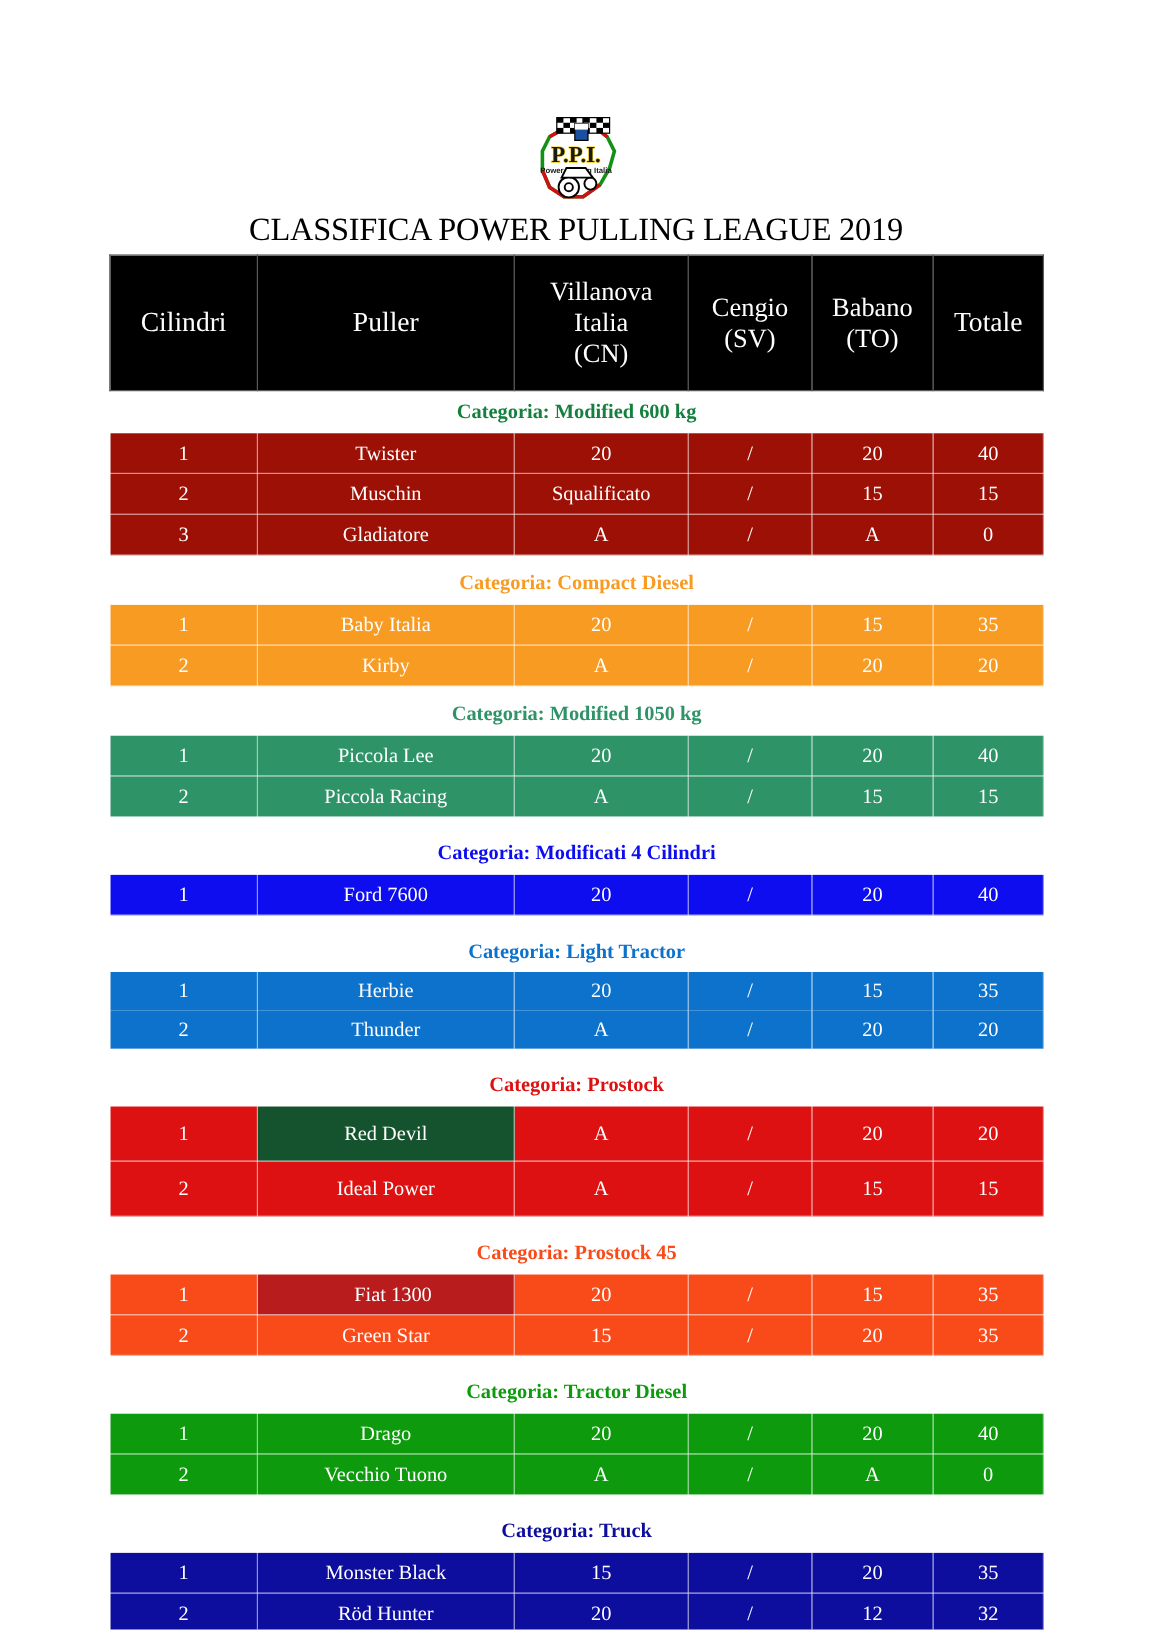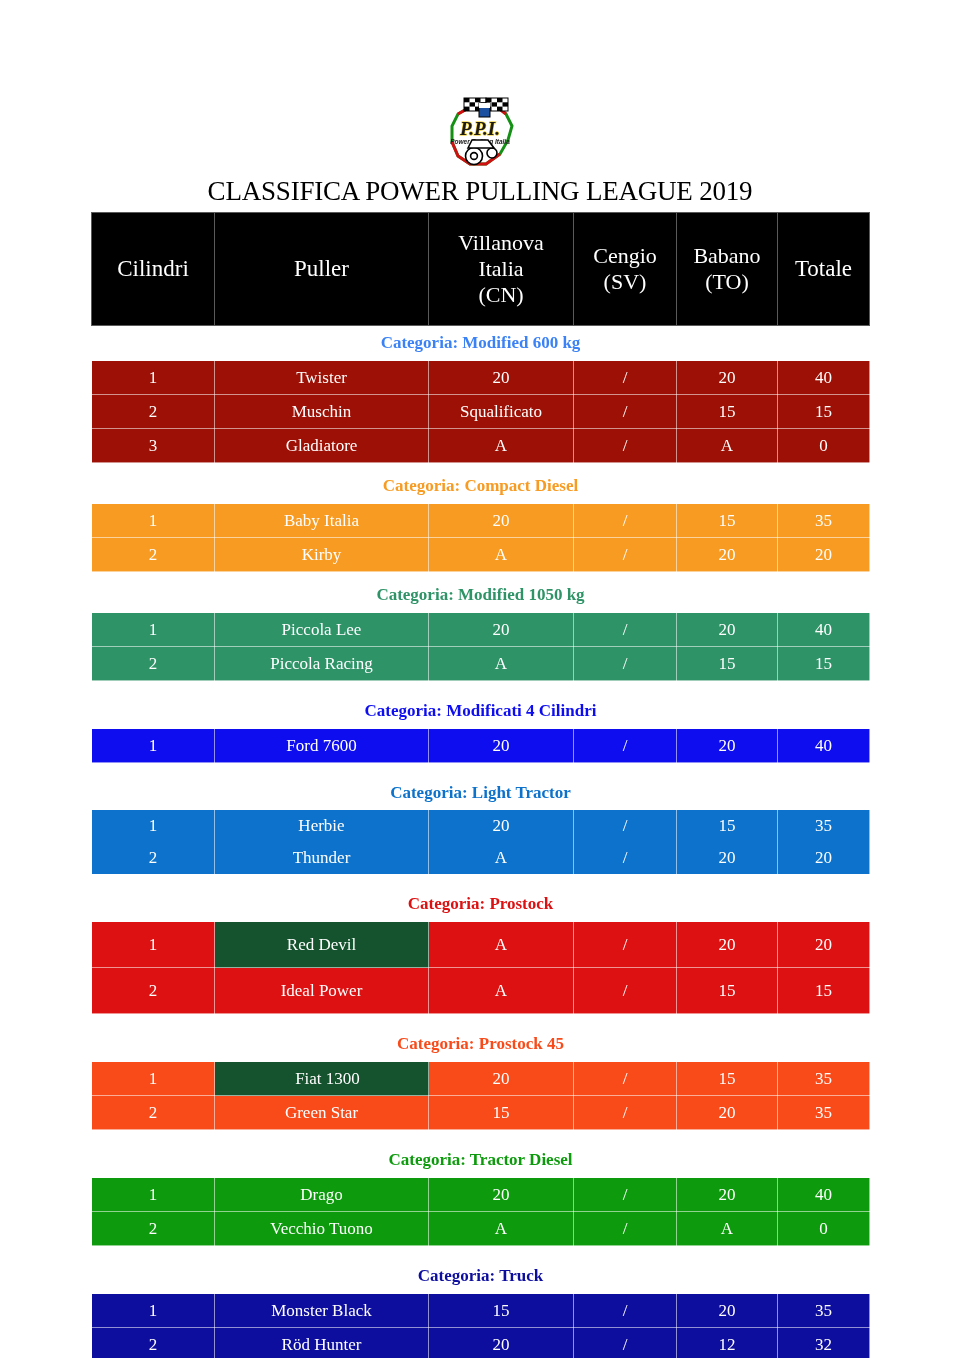--- a/index.html
+++ b/index.html
@@ -7,21 +7,21 @@
     width:960px;height:1358px;
     background:#ffffff;
     font-family:"Liberation Serif","DejaVu Serif",serif;
     overflow:hidden;
   }
   .page{position:relative;width:960px;height:1358px;}
 
   
   .logo-wrap{
     position:absolute;left:0;top:92px;width:960px;height:82px;
-    display:flex;align-items:flex-start;justify-content:center;font-style:italic;
+    display:flex;align-items:flex-start;justify-content:center;
   }
   .logo{width:104px;height:82px;display:block;}
 
   
   .title{
     position:absolute;left:0;top:176px;width:960px;
     text-align:center;
     font-size:27px;line-height:30px;
     letter-spacing:-0.2px;
     color:#000000;
@@ -150,21 +150,21 @@
         <td class="hsmall">
           <div>Babano</div>
           <div>(TO)</div>
         </td>
         <td>Totale</td>
       </tr>
     </thead>
 
     <tbody id="tbody">
         <tr>
-          <td class="cat" colspan="6" style="color: #3b82f6; margin-top: 18px;">Categoria: Modified 600 kg</td>
+          <td class="cat" colspan="6" style="color: #15803d; margin-top: 18px;">Categoria: Modified 600 kg</td>
         </tr>
         <tr>
           <td class="d" style="background: rgb(156, 16, 6);">1</td>
           <td class="d" style="background: rgb(156, 16, 6);">Twister</td>
           <td class="d" style="background: rgb(156, 16, 6);">20</td>
           <td class="d" style="background: rgb(156, 16, 6);">/</td>
           <td class="d" style="background: rgb(156, 16, 6);">20</td>
           <td class="d" style="background: rgb(156, 16, 6);">40</td>
         </tr>
         <tr>
@@ -286,21 +286,21 @@
           <td class="d" style="background: rgb(221, 17, 17);">15</td>
         </tr>
         <tr>
           <td class="gap" colspan="6"></td>
         </tr>
         <tr>
           <td class="cat" colspan="6" style="color: rgb(249, 75, 26);">Categoria: Prostock 45</td>
         </tr>
         <tr>
           <td class="d" style="background: rgb(249, 75, 26);">1</td>
-          <td class="d" style="background: #14532d; padding-left: 12px;">Fiat 1300</td>
+          <td class="d" style="background: #b91c1c; padding-left: 12px;">Fiat 1300</td>
           <td class="d" style="background: rgb(249, 75, 26);">20</td>
           <td class="d" style="background: rgb(249, 75, 26);">/</td>
           <td class="d" style="background: rgb(249, 75, 26);">15</td>
           <td class="d" style="background: rgb(249, 75, 26);">35</td>
         </tr>
         <tr>
           <td class="d" style="background: rgb(249, 75, 26);">2</td>
           <td class="d" style="background: rgb(249, 75, 26);">Green Star</td>
           <td class="d" style="background: rgb(249, 75, 26);">15</td>
           <td class="d" style="background: rgb(249, 75, 26);">/</td>

